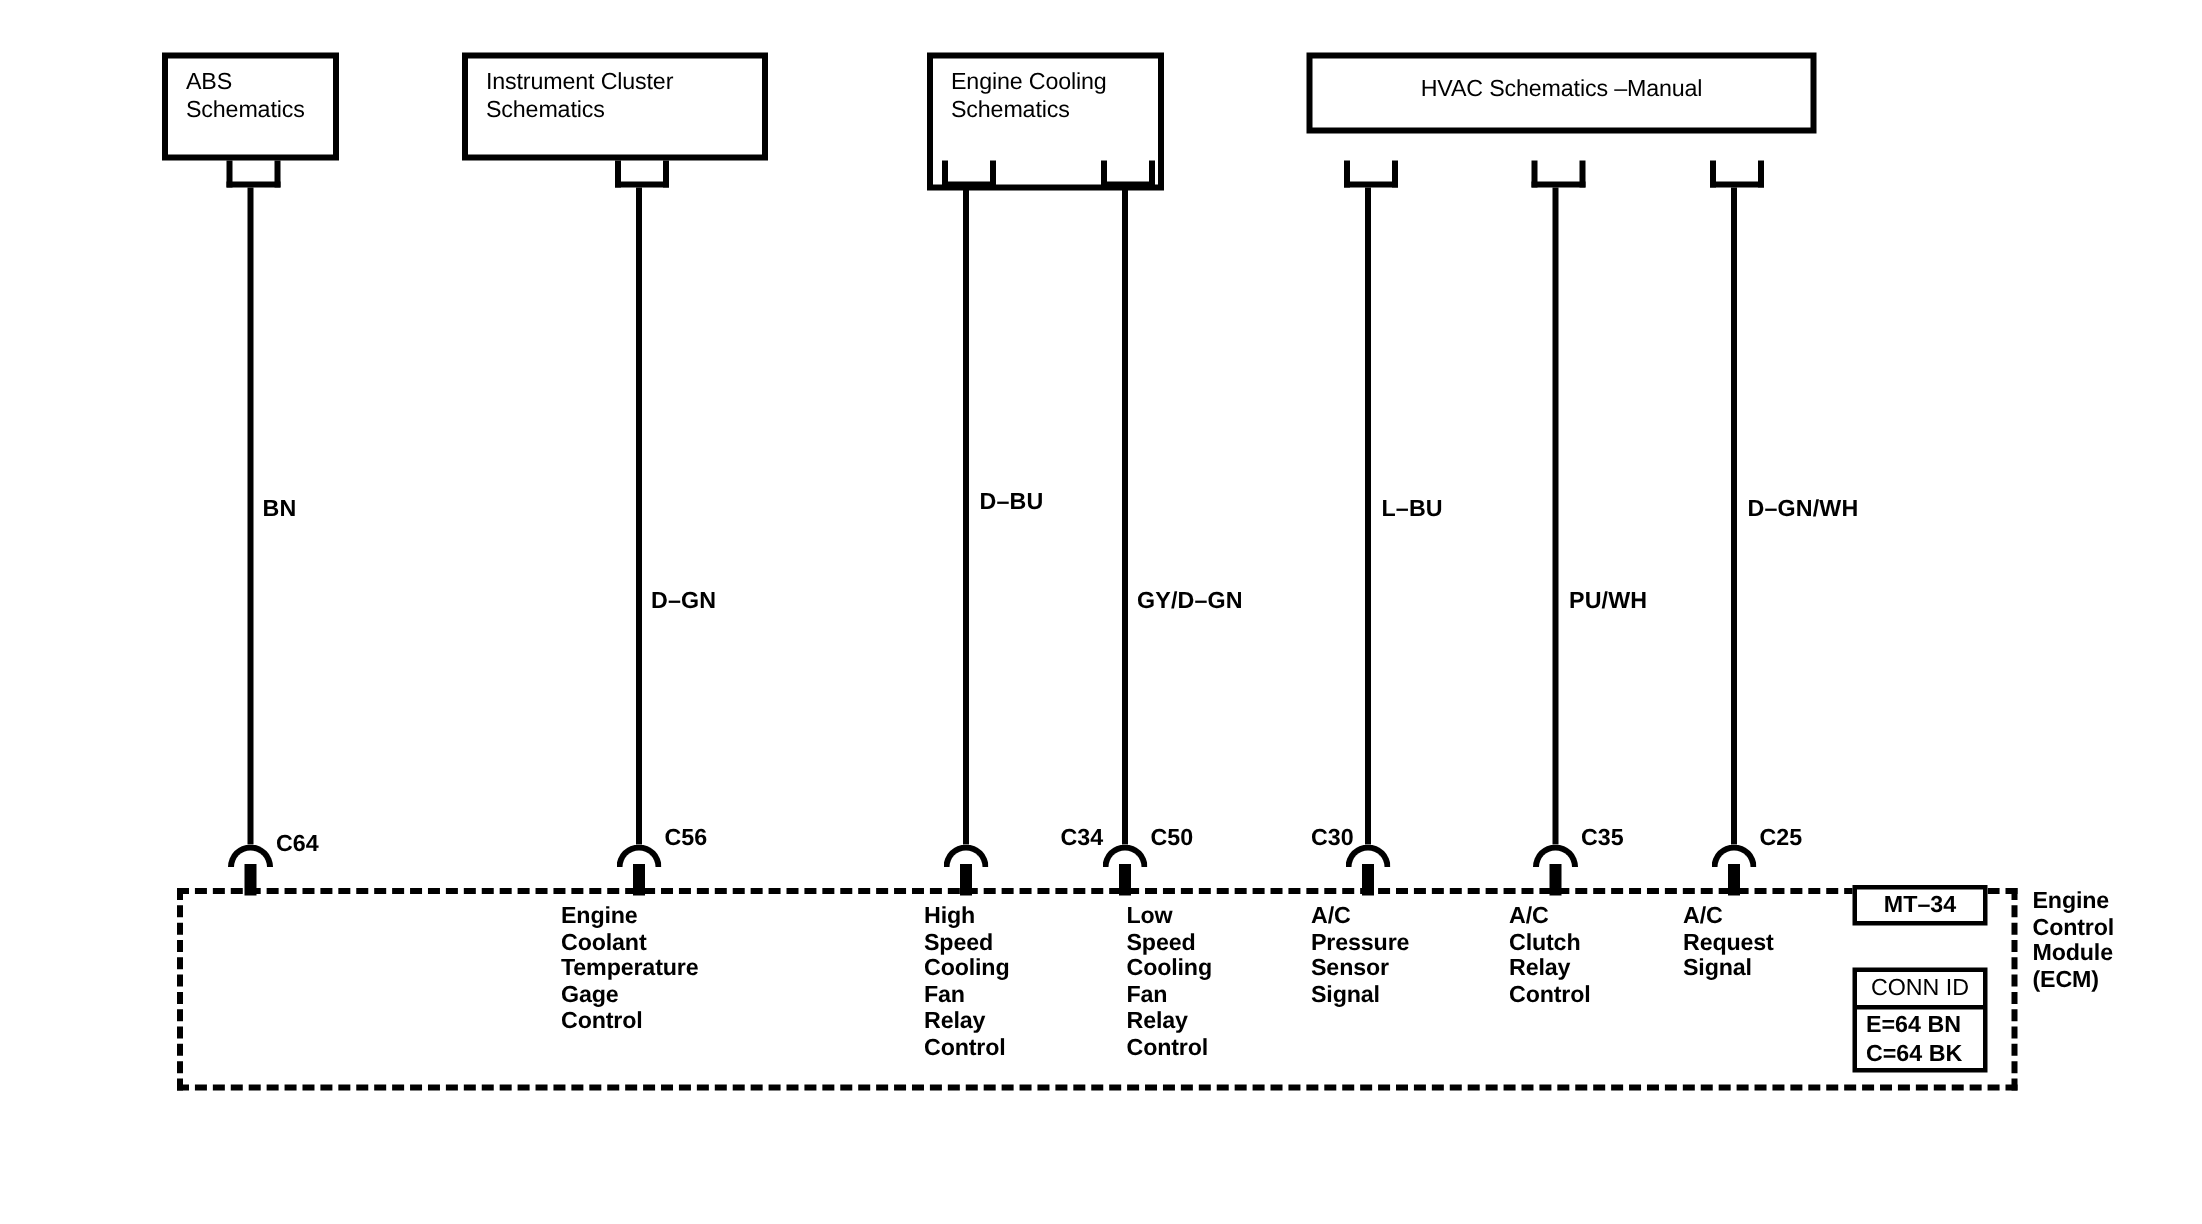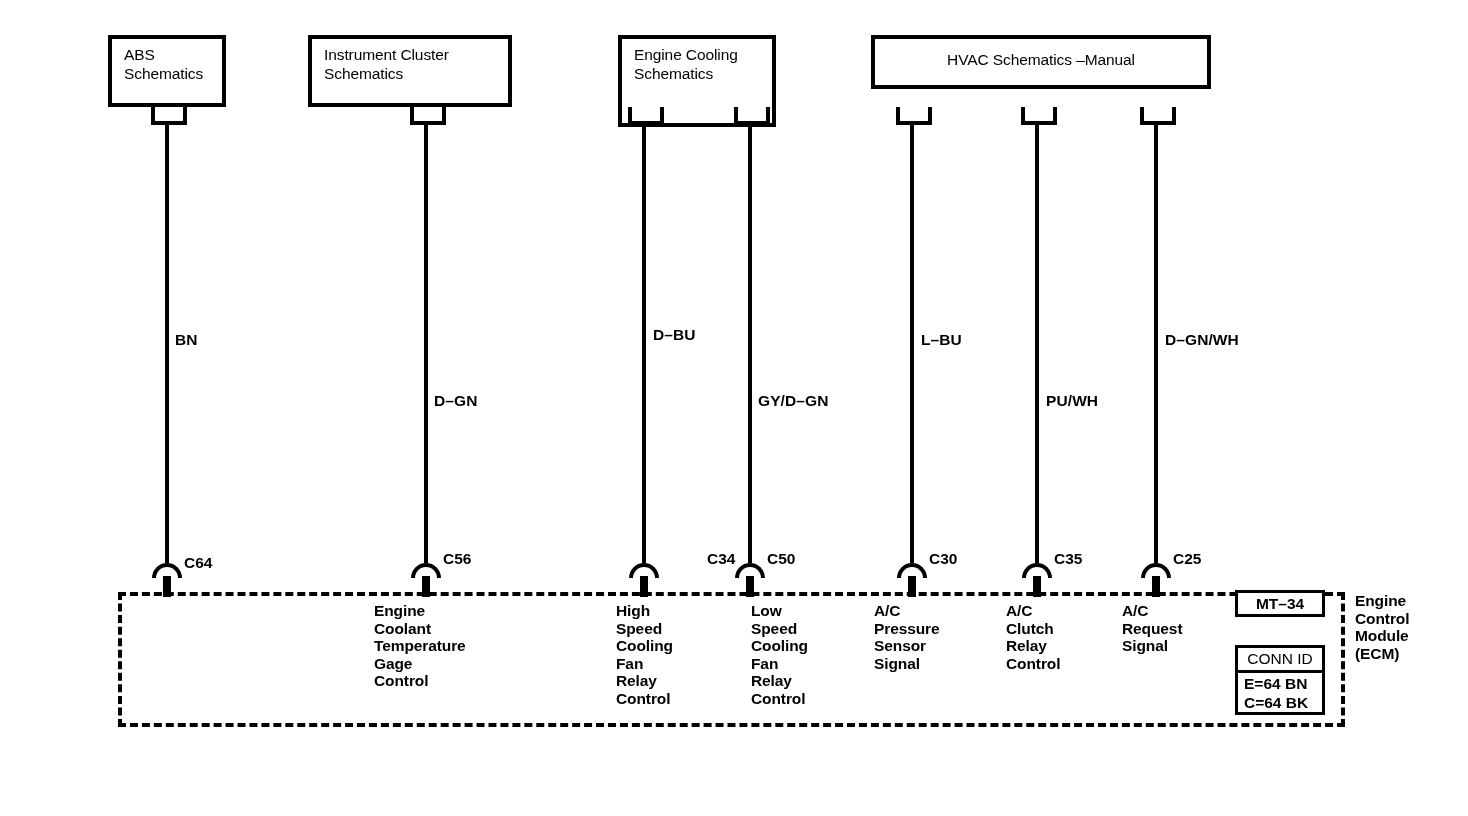--- a/index.html
+++ b/index.html
@@ -209,21 +209,21 @@
   <div class="conn-arc" style="left:629px; top:563px;"></div>
   <div class="conn-stub" style="left:640px; top:576px; height:21px;"></div>
   <div class="conn-label" style="left:661px; top:551px;margin-left:46px;">C34</div>
 
   <div class="conn-arc" style="left:735px; top:563px;"></div>
   <div class="conn-stub" style="left:746px; top:576px; height:21px;"></div>
   <div class="conn-label" style="left:767px; top:551px;">C50</div>
 
   <div class="conn-arc" style="left:897px; top:563px;"></div>
   <div class="conn-stub" style="left:908px; top:576px; height:21px;"></div>
-  <div class="conn-label" style="left:929px; top:551px;">C30</div>
+  <div class="conn-label" style="left:874px; top:551px;">C30</div>
 
   <div class="conn-arc" style="left:1022px; top:563px;"></div>
   <div class="conn-stub" style="left:1033px; top:576px; height:21px;"></div>
   <div class="conn-label" style="left:1054px; top:551px;">C35</div>
 
   <div class="conn-arc" style="left:1141px; top:563px;"></div>
   <div class="conn-stub" style="left:1152px; top:576px; height:21px;"></div>
   <div class="conn-label" style="left:1173px; top:551px;">C25</div>
 
   <div id="ecm-box" style="left:118px; top:592px; width:1227px; height:135px;"></div>

